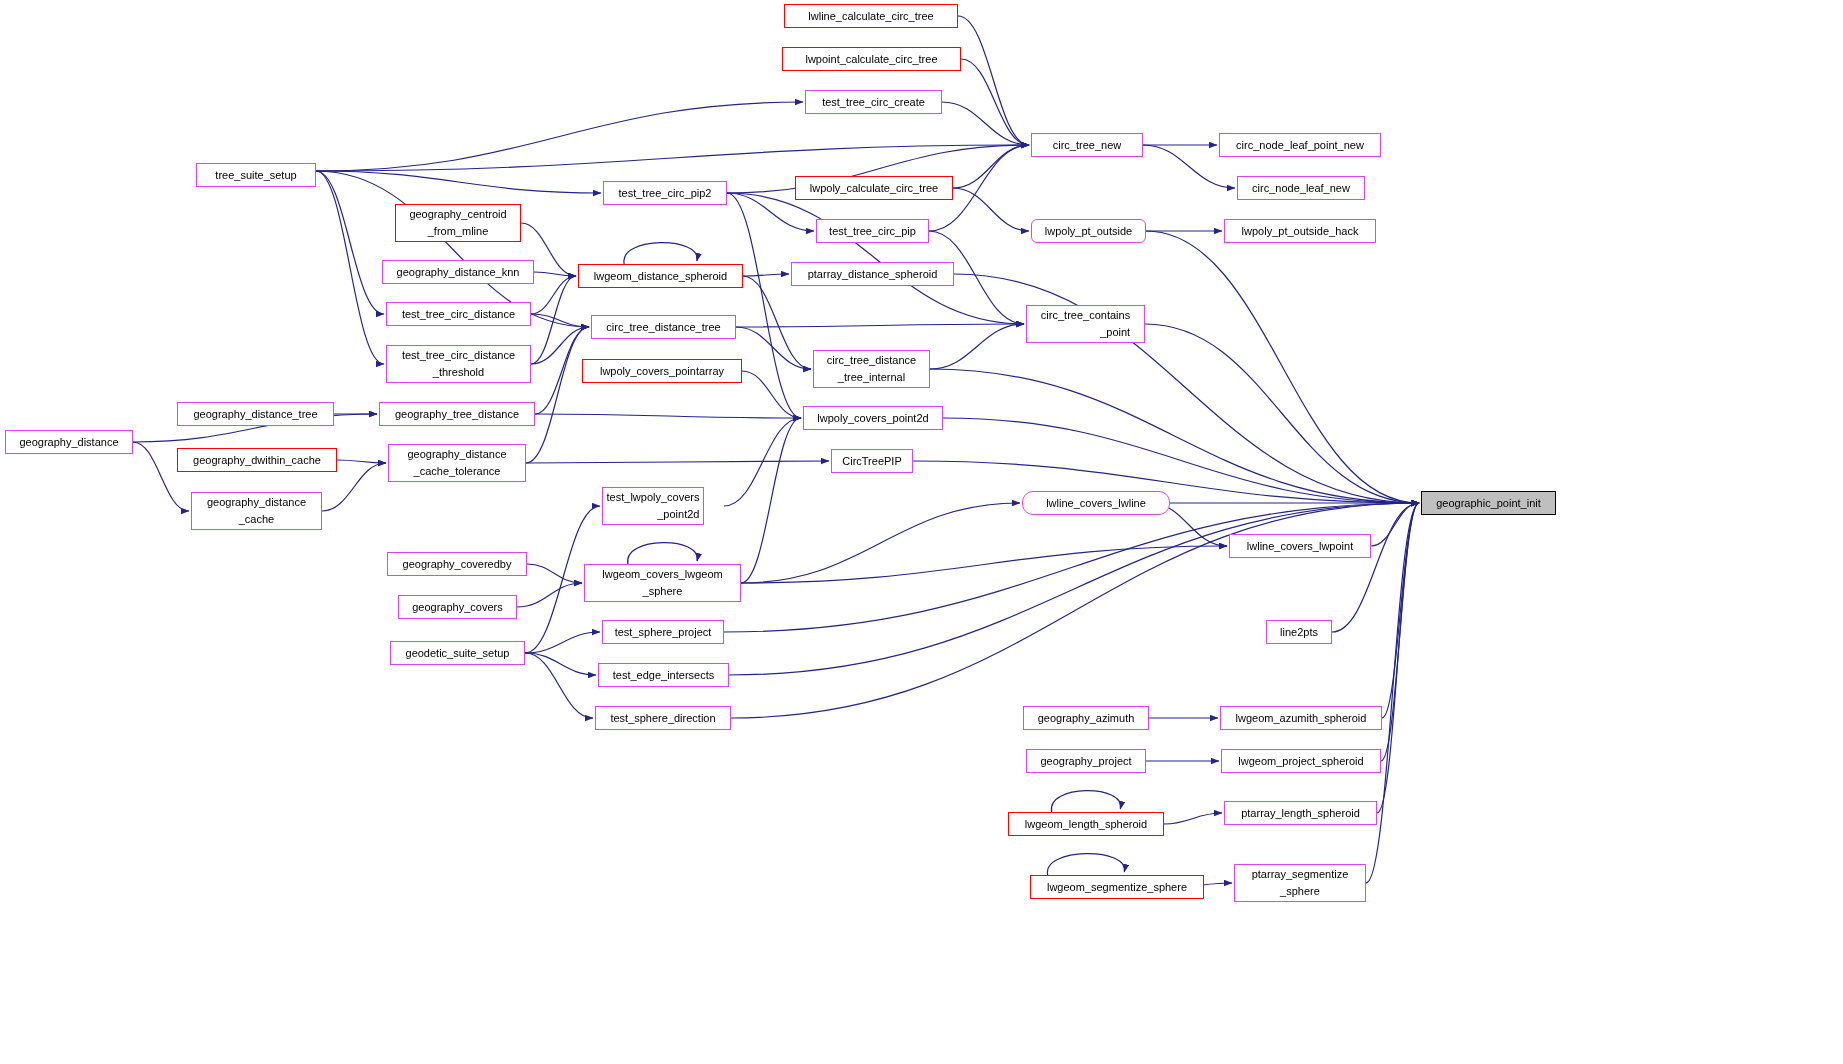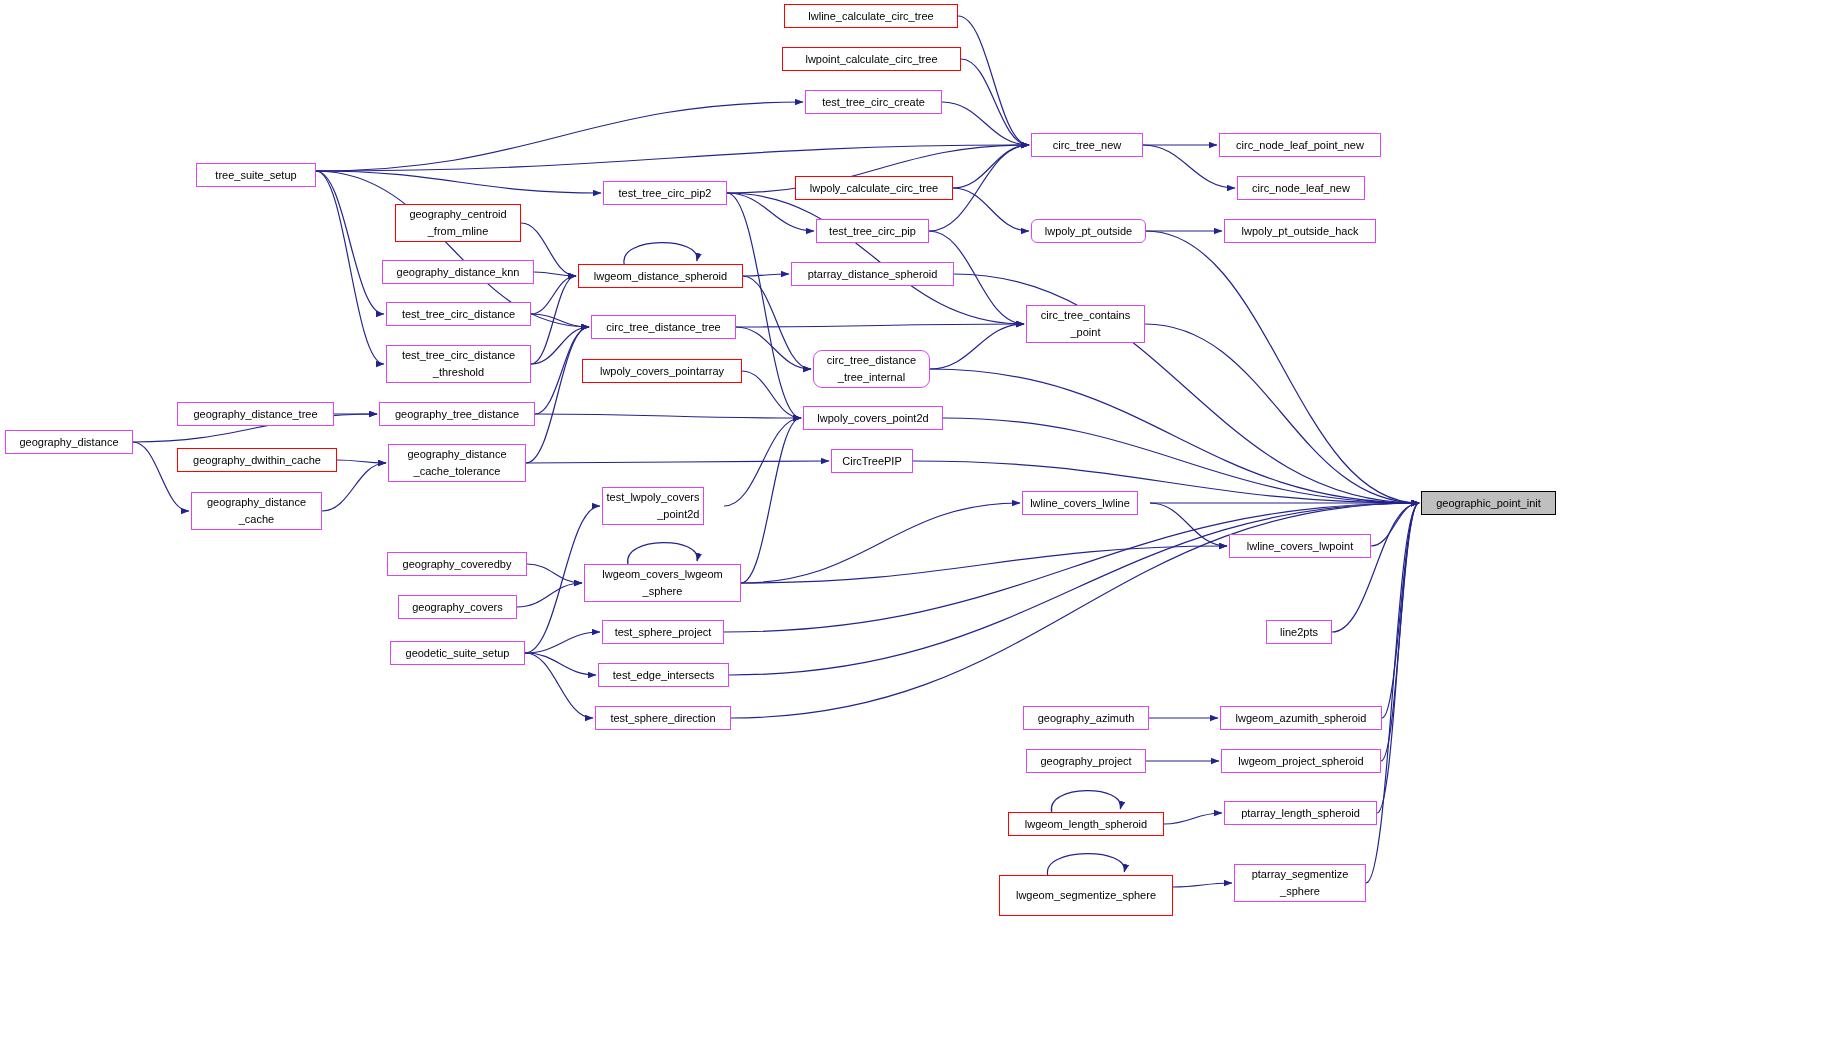--- a/index.html
+++ b/index.html
@@ -131,56 +131,56 @@
       <div class="node" style="left: 603px; top: 181px; width: 124px; height: 24px;">test_tree_circ_pip2</div>
       <div class="node red" style="left: 795px; top: 176px; width: 158px; height: 24px;">lwpoly_calculate_circ_tree</div>
       <div class="node" style="left: 1031px; top: 219px; width: 115px; height: 24px; border-radius: 6px;">lwpoly_pt_outside</div>
       <div class="node" style="left: 1224px; top: 219px; width: 152px; height: 24px;">lwpoly_pt_outside_hack</div>
       <div class="node red" style="left: 395px; top: 204px; width: 126px; height: 38px;">geography_centroid
 _from_mline</div>
       <div class="node" style="left: 816px; top: 219px; width: 113px; height: 24px;">test_tree_circ_pip</div>
       <div class="node" style="left: 382px; top: 260px; width: 152px; height: 24px;">geography_distance_knn</div>
       <div class="node red" style="left: 578px; top: 264px; width: 165px; height: 24px;">lwgeom_distance_spheroid</div>
       <div class="node" style="left: 791px; top: 262px; width: 163px; height: 24px;">ptarray_distance_spheroid</div>
-      <div class="node" style="left: 1026px; top: 305px; width: 119px; height: 38px;">circ_tree_contains
+      <div class="node" style="left: 1026px; top: 305px; width: 119px; height: 38px; text-align: right;">circ_tree_contains
 _point</div>
       <div class="node" style="left: 386px; top: 302px; width: 145px; height: 24px;">test_tree_circ_distance</div>
       <div class="node" style="left: 591px; top: 315px; width: 145px; height: 24px;">circ_tree_distance_tree</div>
-      <div class="node" style="left: 813px; top: 350px; width: 117px; height: 38px; border-radius: 9px;">circ_tree_distance
+      <div class="node" style="left: 813px; top: 350px; width: 117px; height: 38px;">circ_tree_distance
 _tree_internal</div>
       <div class="node" style="left: 386px; top: 345px; width: 145px; height: 38px;">test_tree_circ_distance
 _threshold</div>
       <div class="node red" style="left: 582px; top: 359px; width: 160px; height: 24px;">lwpoly_covers_pointarray</div>
       <div class="node" style="left: 803px; top: 406px; width: 140px; height: 24px;">lwpoly_covers_point2d</div>
       <div class="node" style="left: 177px; top: 402px; width: 157px; height: 24px;">geography_distance_tree</div>
       <div class="node" style="left: 379px; top: 402px; width: 156px; height: 24px;">geography_tree_distance</div>
       <div class="node" style="left: 5px; top: 430px; width: 128px; height: 24px;">geography_distance</div>
       <div class="node red" style="left: 177px; top: 448px; width: 160px; height: 24px;">geography_dwithin_cache</div>
       <div class="node" style="left: 388px; top: 444px; width: 138px; height: 38px;">geography_distance
 _cache_tolerance</div>
       <div class="node" style="left: 831px; top: 449px; width: 82px; height: 24px;">CircTreePIP</div>
       <div class="node focus" style="left: 1421px; top: 491px; width: 135px; height: 24px;">geographic_point_init</div>
-      <div class="node" style="left: 1022px; top: 491px; width: 116px; height: 24px;">lwline_covers_lwline</div>
+      <div class="node" style="left: 1022px; top: 491px; width: 148px; height: 24px; border-radius: 11px;">lwline_covers_lwline</div>
       <div class="node" style="left: 602px; top: 487px; width: 102px; height: 38px; text-align: right;">test_lwpoly_covers
 _point2d</div>
       <div class="node" style="left: 191px; top: 492px; width: 131px; height: 38px;">geography_distance
 _cache</div>
       <div class="node" style="left: 1229px; top: 534px; width: 142px; height: 24px;">lwline_covers_lwpoint</div>
       <div class="node" style="left: 387px; top: 552px; width: 140px; height: 24px;">geography_coveredby</div>
       <div class="node" style="left: 584px; top: 564px; width: 157px; height: 38px;">lwgeom_covers_lwgeom
 _sphere</div>
       <div class="node" style="left: 398px; top: 595px; width: 119px; height: 24px;">geography_covers</div>
       <div class="node" style="left: 602px; top: 620px; width: 122px; height: 24px;">test_sphere_project</div>
       <div class="node" style="left: 1266px; top: 620px; width: 66px; height: 24px;">line2pts</div>
       <div class="node" style="left: 390px; top: 641px; width: 135px; height: 24px;">geodetic_suite_setup</div>
       <div class="node" style="left: 598px; top: 663px; width: 131px; height: 24px;">test_edge_intersects</div>
       <div class="node" style="left: 595px; top: 706px; width: 136px; height: 24px;">test_sphere_direction</div>
       <div class="node" style="left: 1023px; top: 706px; width: 126px; height: 24px;">geography_azimuth</div>
       <div class="node" style="left: 1220px; top: 706px; width: 162px; height: 24px;">lwgeom_azumith_spheroid</div>
       <div class="node" style="left: 1026px; top: 749px; width: 120px; height: 24px;">geography_project</div>
       <div class="node" style="left: 1221px; top: 749px; width: 160px; height: 24px;">lwgeom_project_spheroid</div>
       <div class="node red" style="left: 1008px; top: 812px; width: 156px; height: 24px;">lwgeom_length_spheroid</div>
       <div class="node" style="left: 1224px; top: 801px; width: 153px; height: 24px;">ptarray_length_spheroid</div>
-      <div class="node red" style="left: 999px; top: 875px; width: 174px; height: 41px;">lwgeom_segmentize_sphere</div>
+      <div class="node red" style="left: 1030px; top: 875px; width: 174px; height: 24px;">lwgeom_segmentize_sphere</div>
       <div class="node" style="left: 1234px; top: 864px; width: 132px; height: 38px;">ptarray_segmentize
 _sphere</div>
     </div>
 </div>
 
 </body></html>

